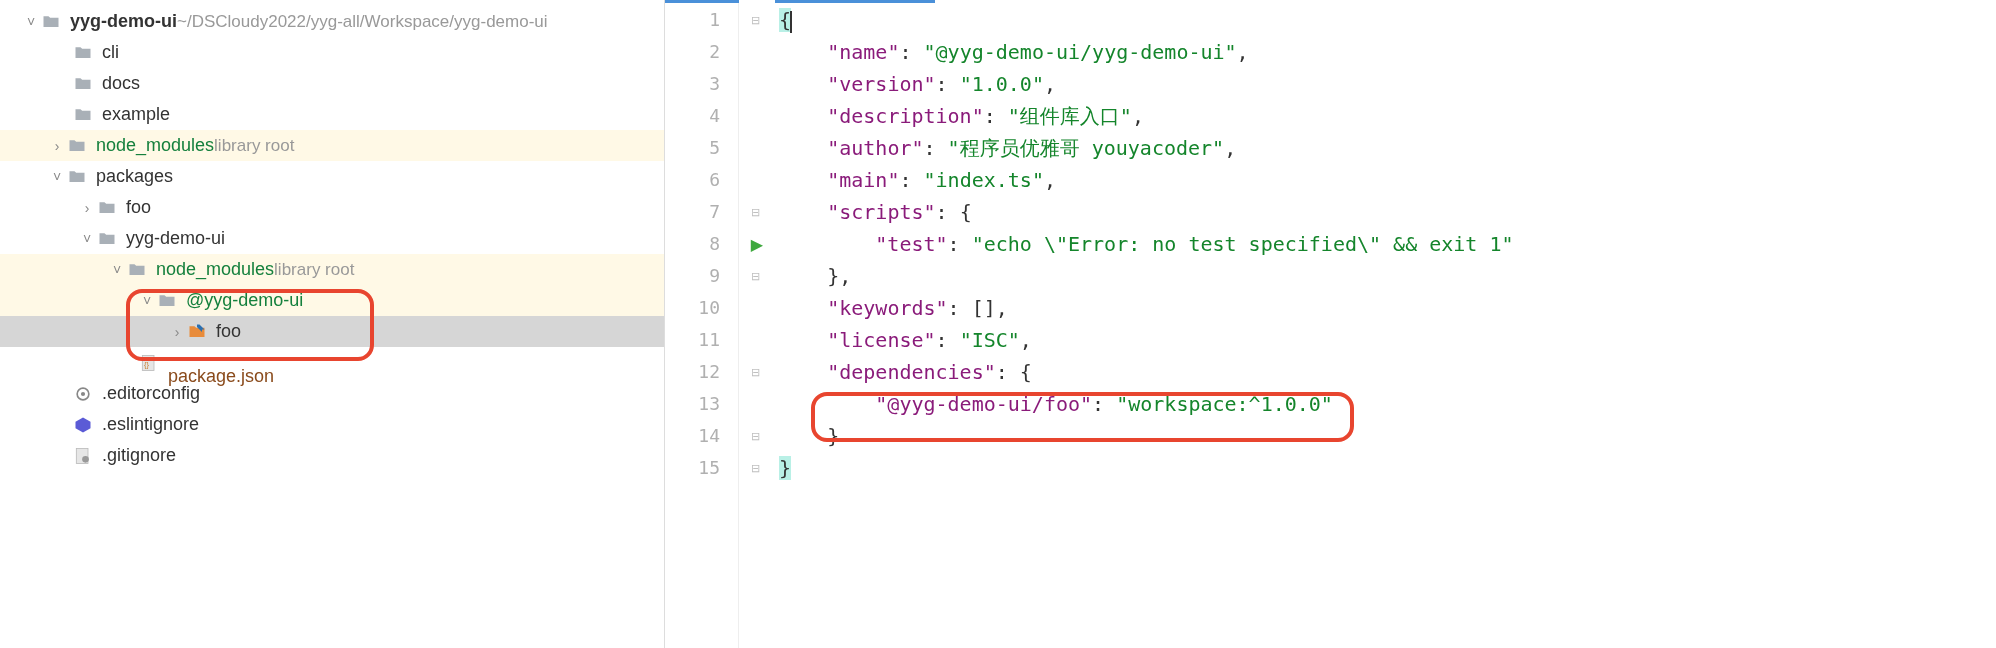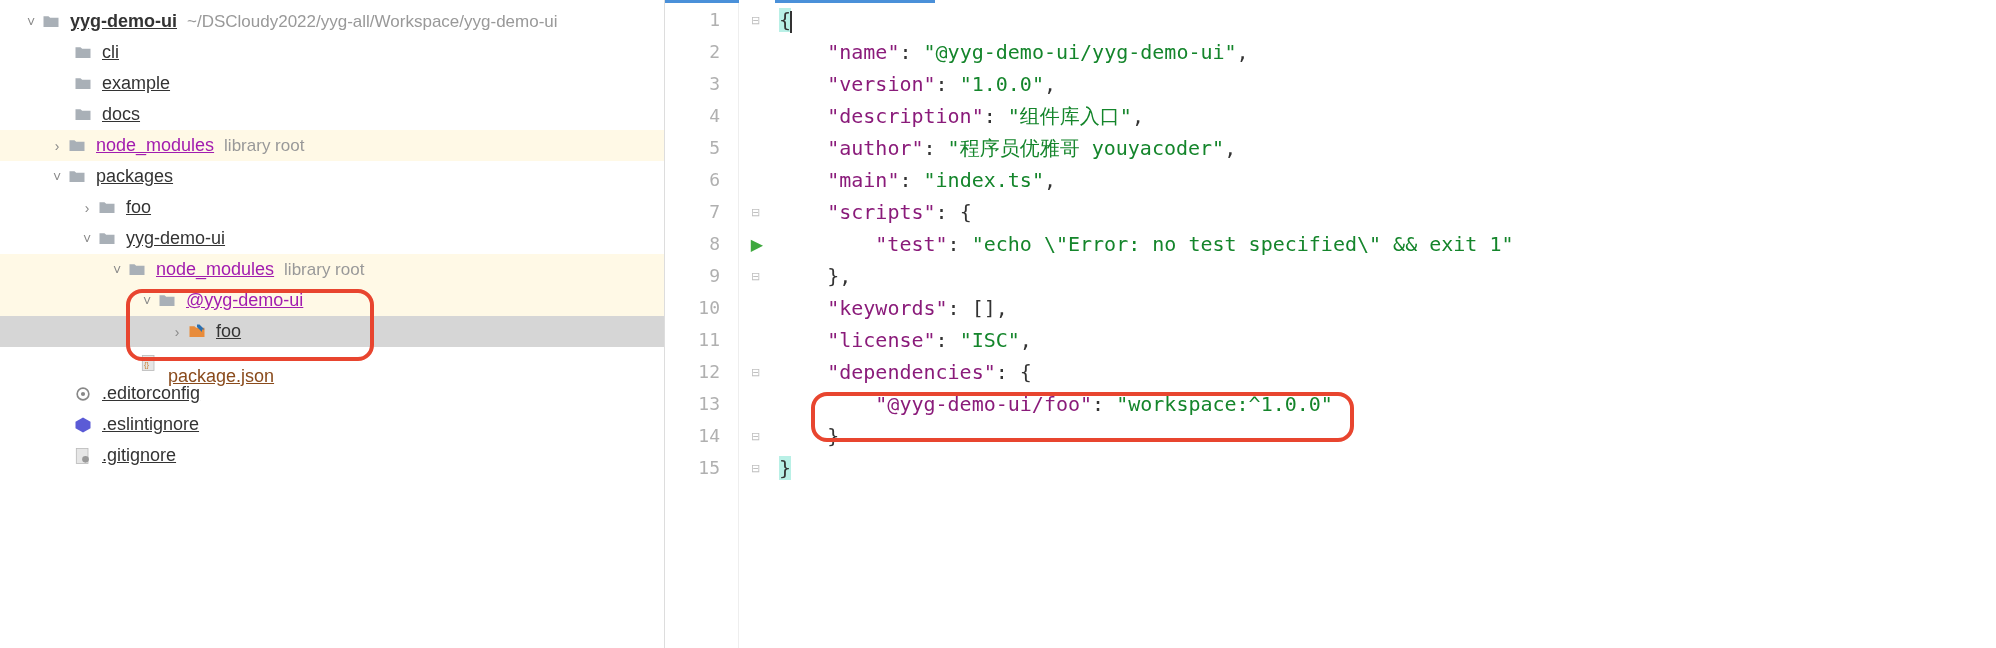--- a/index.html
+++ b/index.html
@@ -40,25 +40,25 @@
   .folder-icon, .file-icon, .special-icon {
     width: 22px;
     height: 22px;
     margin-right: 8px;
     display: inline-flex;
     align-items: center;
     justify-content: center;
     flex-shrink: 0;
   }
   .folder-icon svg, .file-icon svg, .special-icon svg { width: 20px; height: 20px; }
-  .label { color: #333; text-decoration: underline; }
+  .label { color: #333; }
   .label.bold { font-weight: 700; }
-  .label.muted { color: #a21caf; }
+  .label.muted { color: #15803d; }
   .label.brown { color: #8a4b1c; margin-top: 28px; }
-  .path-suffix { color: #999; margin-left: 10px; font-size: 17px; }
+  .path-suffix { color: #999; font-size: 17px; }
   .annot-box {
     position: absolute;
     border: 4px solid #e8452f;
     border-radius: 16px;
     pointer-events: none;
   }
   .editor {
     flex: 1;
     display: flex;
     height: 100%;
@@ -155,30 +155,30 @@
       </span>
     <span class="label">cli</span>
   </div>
 
   <div class="tree-row" style="padding-left:72px">
     <span class="folder-icon">
         <svg viewBox="0 0 24 24">
           <path fill="#a9b0b7" d="M3 5h6l2 2h10v11H3z"></path>
         </svg>
       </span>
+    <span class="label">docs</span>
+  </div>
+
+  <div class="tree-row" style="padding-left:72px">
+    <span class="folder-icon">
+        <svg viewBox="0 0 24 24">
+          <path fill="#a9b0b7" d="M3 5h6l2 2h10v11H3z"></path>
+        </svg>
+      </span>
     <span class="label">example</span>
-  </div>
-
-  <div class="tree-row" style="padding-left:72px">
-    <span class="folder-icon">
-        <svg viewBox="0 0 24 24">
-          <path fill="#a9b0b7" d="M3 5h6l2 2h10v11H3z"></path>
-        </svg>
-      </span>
-    <span class="label">docs</span>
   </div>
 
   <div class="tree-row highlight-yellow" style="padding-left:48px">
     <span class="arrow">›</span>
     <span class="folder-icon">
         <svg viewBox="0 0 24 24">
           <path fill="#a9b0b7" d="M3 5h6l2 2h10v11H3z"></path>
         </svg>
       </span>
     <span class="label muted">node_modules</span>

